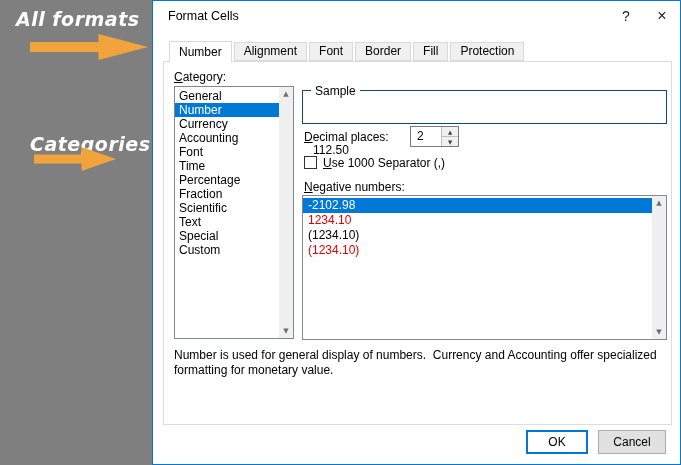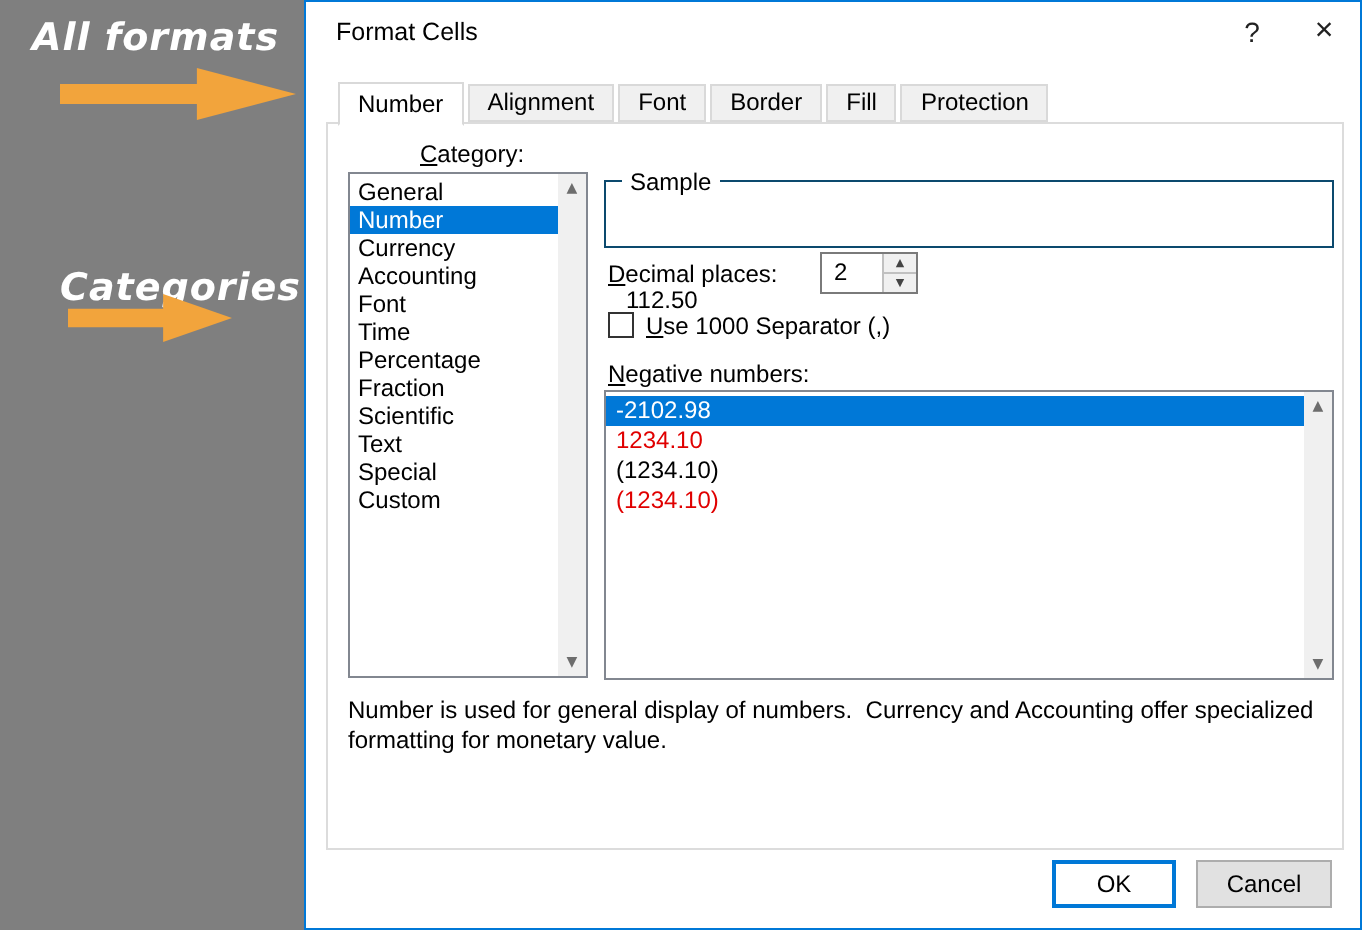--- a/index.html
+++ b/index.html
@@ -31,21 +31,21 @@
        background:#f0f0f0;border:1px solid #d9d9d9;margin-right:2px;margin-bottom:1px;}
   .tab.selected{height:22px;line-height:20px;margin-bottom:-1px;background:#fff;
                 border-bottom:1px solid #fff;position:relative;z-index:4;}
 
   
   .panel{position:absolute;left:10px;top:60px;width:509px;height:364px;box-sizing:border-box;
          background:#fff;border:1px solid #dcdcdc;z-index:1;}
   .lbl{position:absolute;font-size:12px;}
 
   
-  .category-label{left:10px;top:8px;margin-left:36px;}
+  .category-label{left:10px;top:8px;}
   .listbox{position:absolute;box-sizing:border-box;border:1px solid #828790;background:#fff;}
   .category-list{left:10px;top:24px;width:120px;height:253px;}
   .list-items{position:absolute;left:0;top:2px;right:14px;}
   .opt{height:14px;line-height:14px;font-size:12px;padding-left:4px;white-space:nowrap;overflow:hidden;}
   .opt.sel{background:var(--selection,#0078d7);color:#fff;}
 
   .scrollbar{position:absolute;top:0;right:0;bottom:0;width:14px;background:#f0f0f0;
              display:flex;flex-direction:column;justify-content:space-between;align-items:center;}
   .sb-btn{width:14px;height:14px;display:flex;align-items:center;justify-content:center;
           font-size:7px;color:#6d6d6d;font-family:"DejaVu Sans",sans-serif;}

